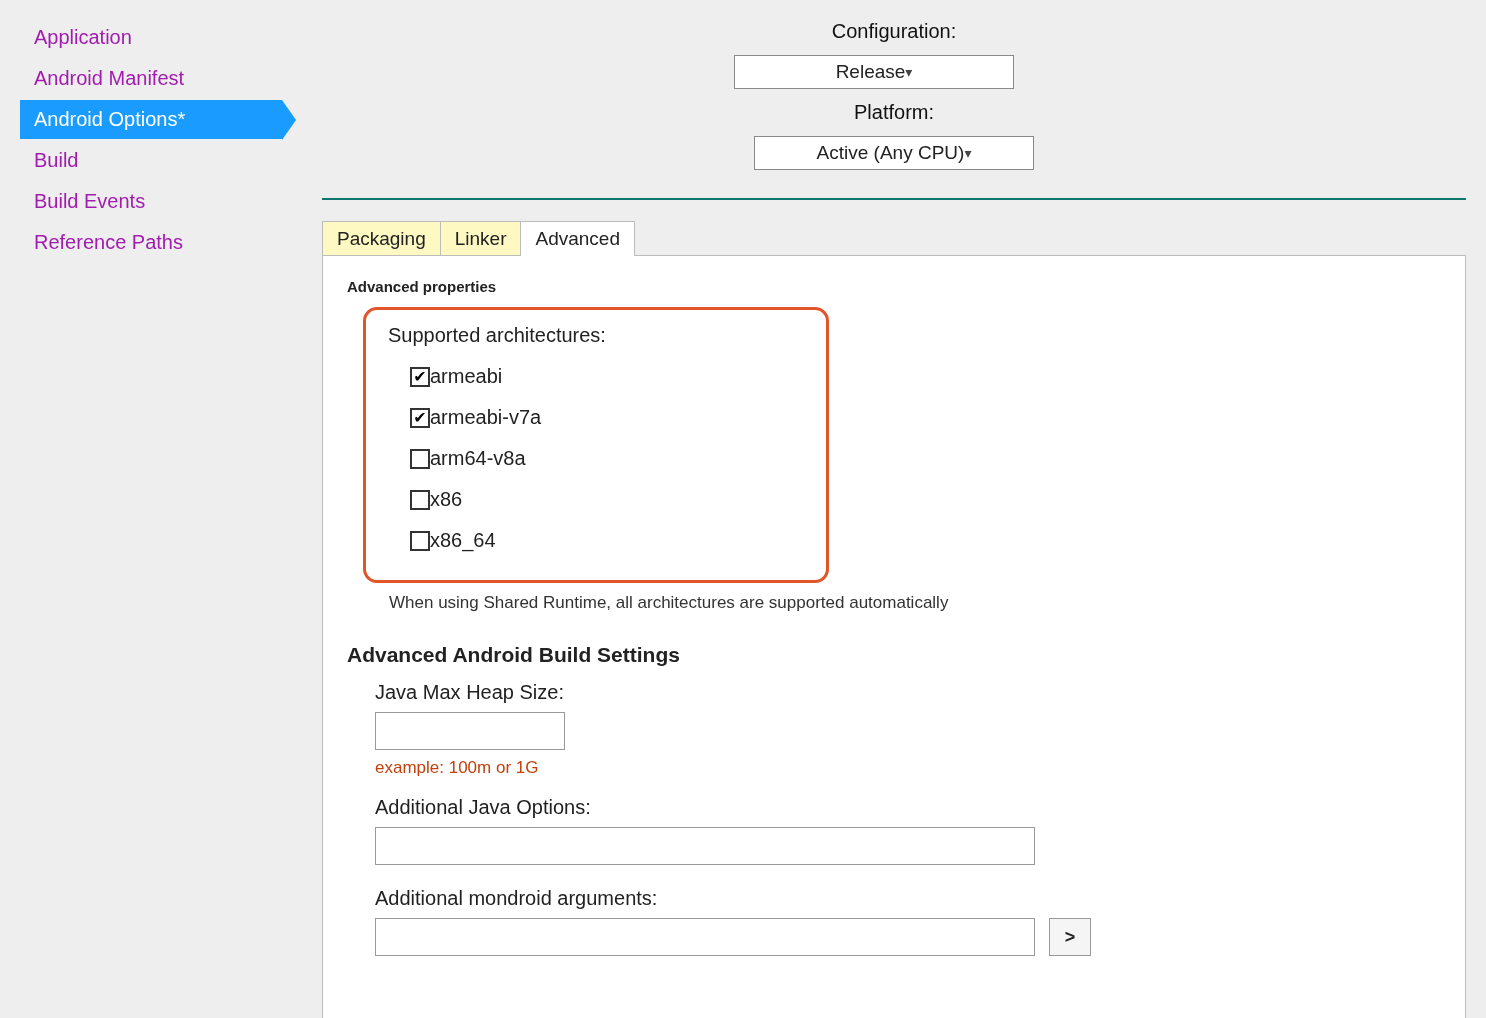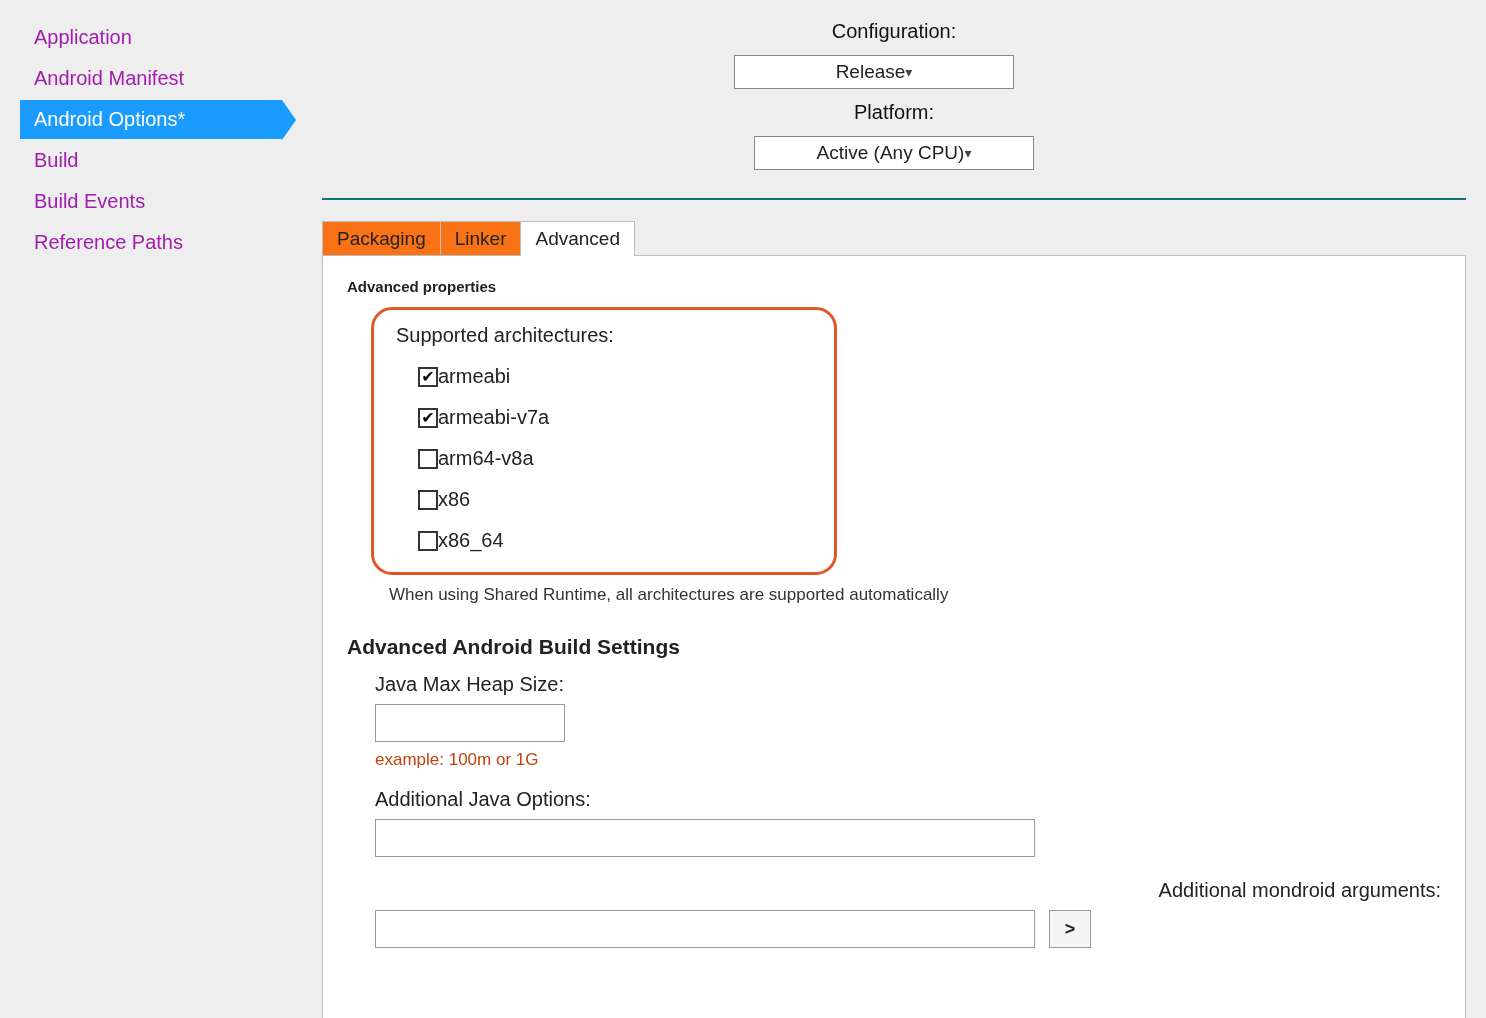--- a/index.html
+++ b/index.html
@@ -53,21 +53,21 @@
     cursor: pointer;
   }
   .selcfg { width: 280px; margin-right: 40px; }
   .selplat { width: 280px; }
   .chev { font-size: 14px; color: #444; }
   
   .tabrow { margin-top: 20px; display: flex; align-items: flex-end; }
   .tab {
     border: 1px solid #bcbcbc;
     border-bottom: none;
-    background: #f97316;
+    background: #fef9c3;
     padding: 6px 14px;
     font-size: 19px;
     cursor: pointer;
     margin-right: -1px;
     position: relative;
     top: 1px;
   }
   .tab.active {
     background: #fff;
     z-index: 2;
@@ -75,24 +75,24 @@
   .panel {
     border: 1px solid #bcbcbc;
     background: #fff;
     padding: 16px 24px 40px 24px;
     min-height: 780px;
     position: relative;
   }
   .section-h { font-weight: bold; font-size: 15px; margin: 6px 0 12px 0; }
   .archbox {
     border: 3px solid #e0552a;
-    border-radius: 21px;
-    padding: 10px 220px 8px 18px;
+    border-radius: 14px;
+    padding: 10px 220px 16px 18px;
     display: inline-block;
-    margin-left: 24px;
+    margin-left: 16px;
   }
   .archlabel { font-size: 20px; margin: 4px 0 12px 4px; }
   .chkrow { display: flex; align-items: center; margin: 6px 0 6px 26px; padding: 6px 0; }
   .chk {
     width: 20px; height: 20px; border: 2px solid #333; background: #fff;
     display: inline-flex; align-items: center; justify-content: center;
     font-size: 16px; line-height: 1; cursor: pointer;
   }
   .chk.checked::before { content: "✔"; color: #000; }
   .chktext { font-size: 20px; }
@@ -186,21 +186,21 @@
         <div class="fldlabel">Java Max Heap Size:</div>
         <input class="txt small" type="text" value="" style="">
       </div>
       <div class="example">example: 100m or 1G</div>
 
       <div class="fld">
         <div class="fldlabel">Additional Java Options:</div>
         <input class="txt wide" type="text" value="" style="">
       </div>
 
-      <div class="fld" style="margin-top:22px;text-align:right;">
+      <div class="fld" style="margin-top:22px;">
         <div class="fldlabel">Additional mondroid arguments:</div>
       </div>
       <div class="rowflex">
         <input class="txt wide" type="text" value="" style="">
         <div class="morebtn">&gt;</div>
       </div>
 
     </div>
   </div>
 </div>

